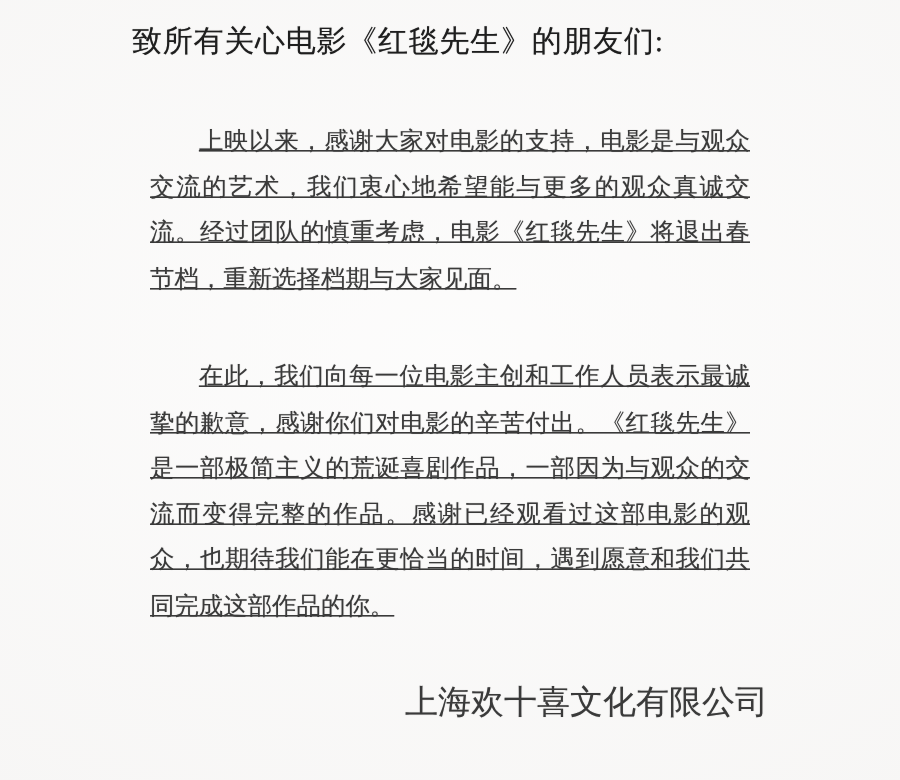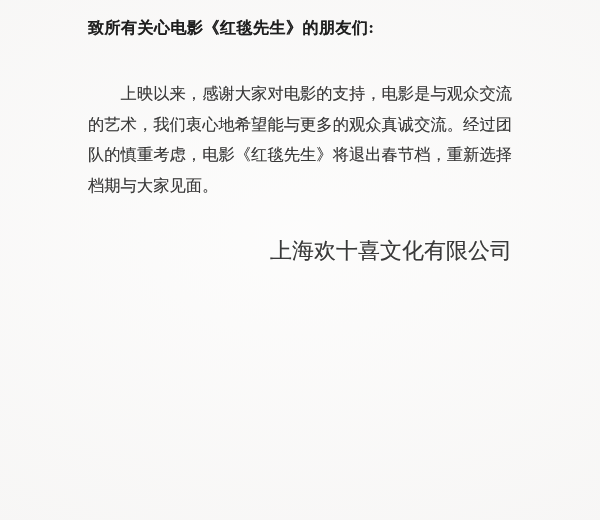--- a/index.html
+++ b/index.html
@@ -26,38 +26,39 @@
       #f9f8f7;
   }
   .letter {
     position: absolute;
     left: 88px;
     top: 14px;
     width: 424px;
     color: #3a3a3a;
   }
   .salutation {
-    font-size: 16px;
+    font-size: 20px;
     line-height: 28px;
-    font-weight: bold;
+    font-weight: normal;
     color: #1e1e1e;
     margin: 0 0 37px 0;
     letter-spacing: 0.5px;
     text-shadow: 0 0 0.5px rgba(20,20,20,0.55);
     white-space: nowrap;
   }
   .para {
     font-size: 16.3px;
     line-height: 30.5px;
     text-align: justify;
     text-justify: inter-character;
     text-indent: 2em;
-    margin: 0;
+    margin: 12px;
     color: #3a3a3a;
     text-shadow: 0 0 0.6px rgba(58,58,58,0.45);
+    text-decoration: underline;
   }
   .para.p1 { margin-bottom: 35px; }
   .para.p2 { margin-bottom: 34px; }
   .para.p3 { margin-bottom: 31px; }
   .signature {
     font-size: 22px;
     line-height: 30px;
     text-align: right;
     margin: 0;
     color: #3a3a3a;
@@ -66,17 +67,18 @@
 </style>
 </head>
 <body>
 
 <div class="page">
   <div class="letter">
     <p class="salutation">致所有关心电影《红毯先生》的朋友们:</p>
 
     <p class="para p1">上映以来，感谢大家对电影的支持，电影是与观众交流的艺术，我们衷心地希望能与更多的观众真诚交流。经过团队的慎重考虑，电影《红毯先生》将退出春节档，重新选择档期与大家见面。</p>
 
+    <p class="para p2">在此，我们向每一位电影主创和工作人员表示最诚挚的歉意，感谢你们对电影的辛苦付出。《红毯先生》是一部极简主义的荒诞喜剧作品，一部因为与观众的交流而变得完整的作品。感谢已经观看过这部电影的观众，也期待我们能在更恰当的时间，遇到愿意和我们共同完成这部作品的你。</p>
 
 
     <p class="signature">上海欢十喜文化有限公司</p>
   </div>
 </div>
 
 </body></html>

